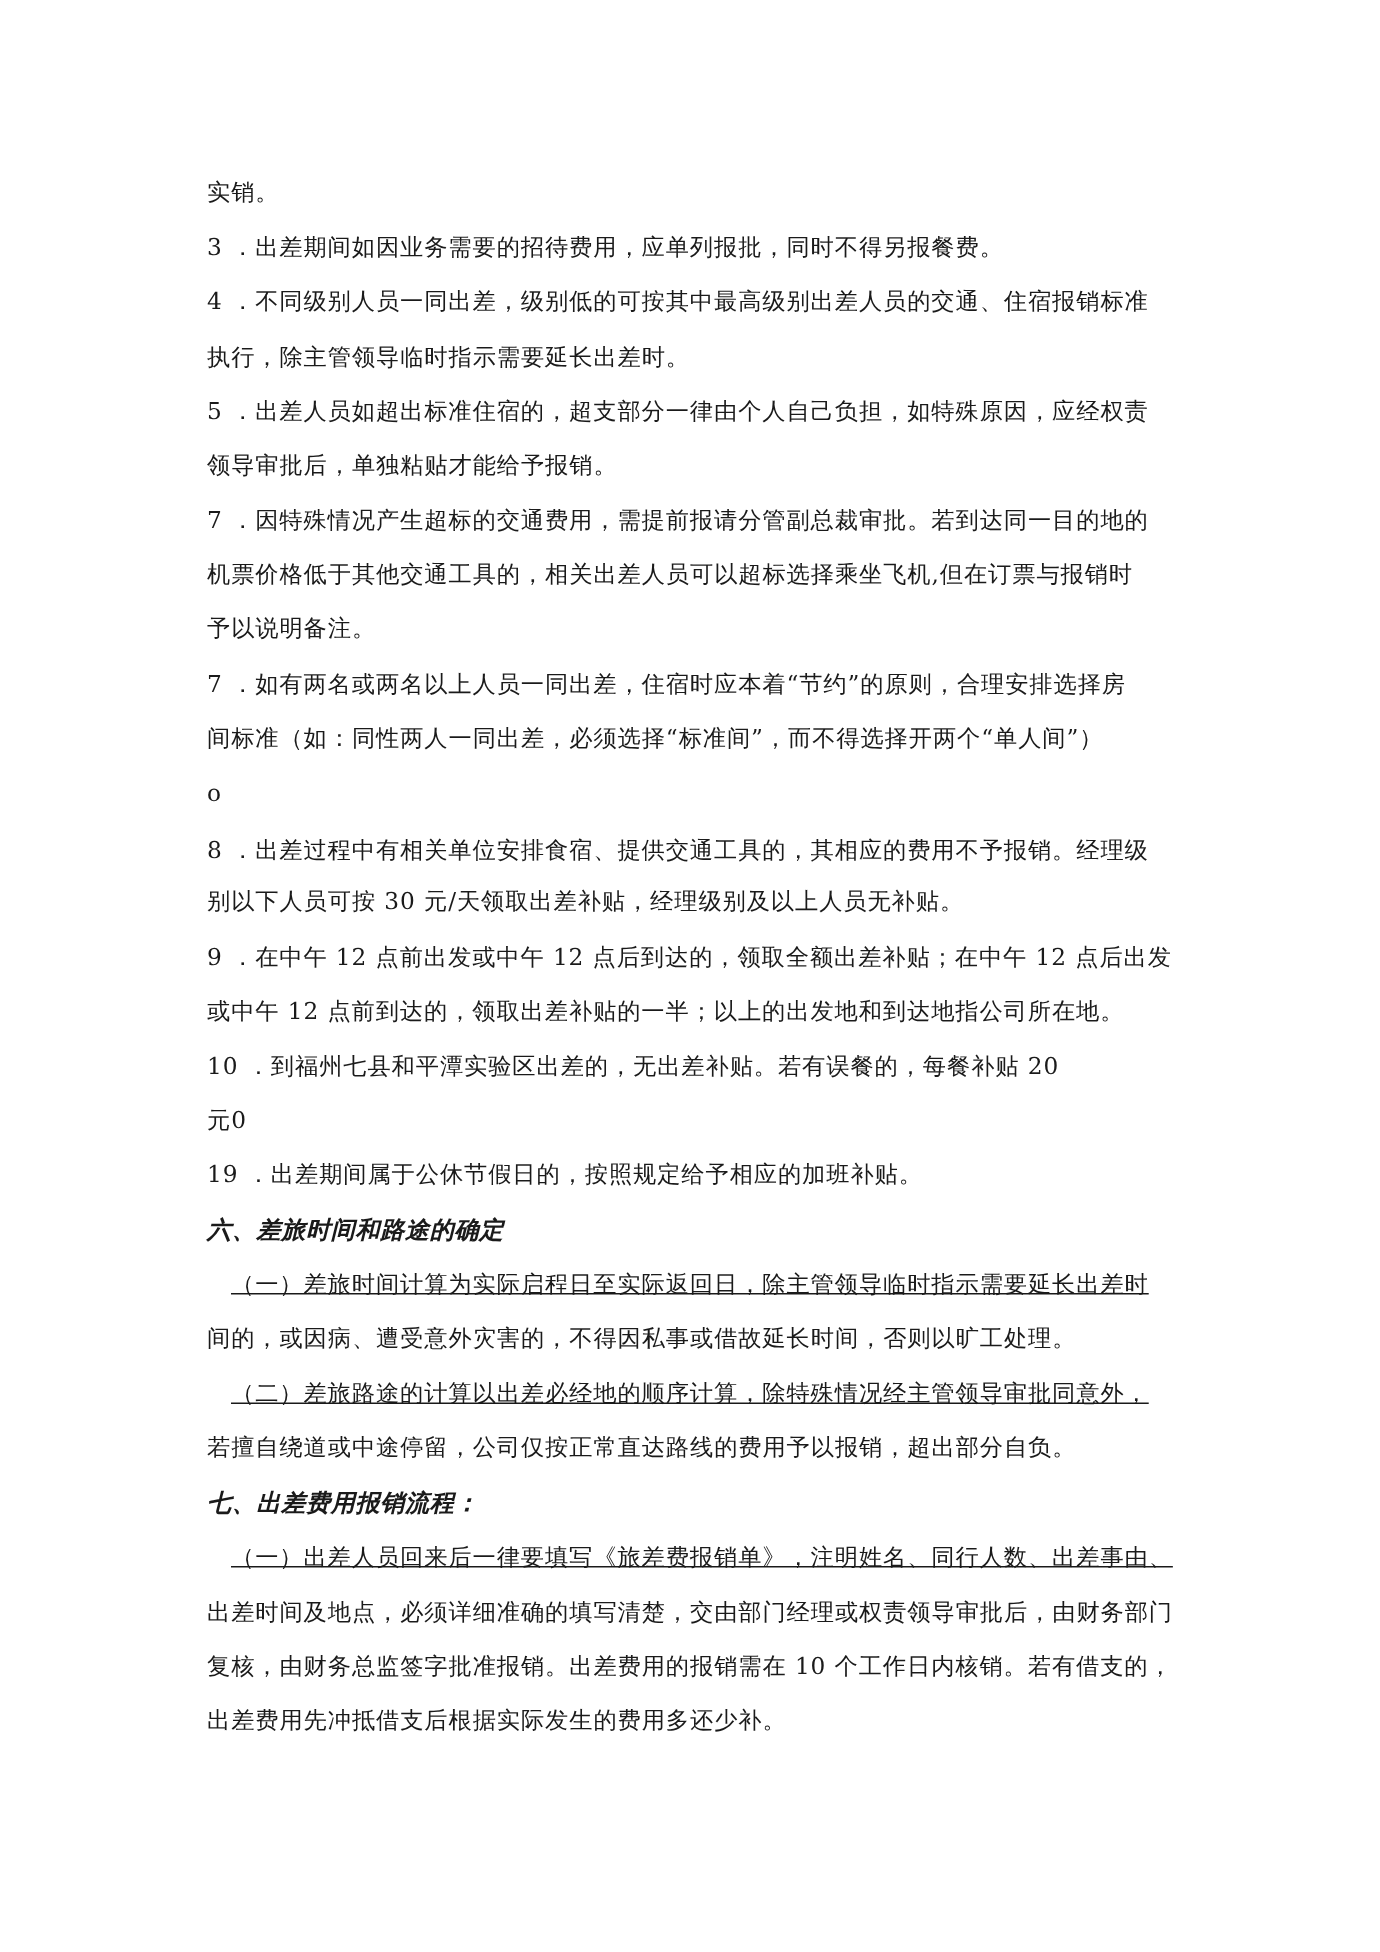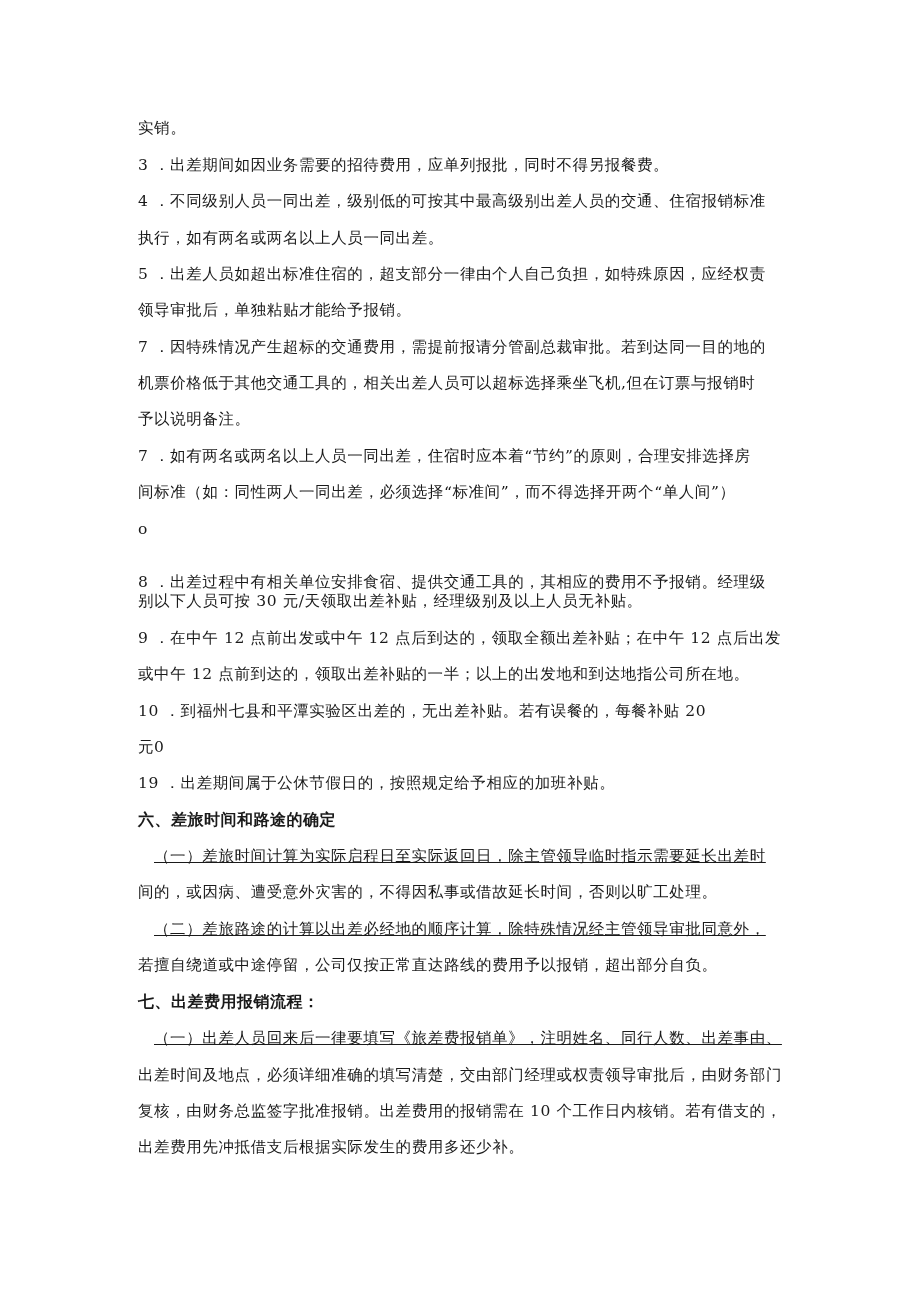--- a/index.html
+++ b/index.html
@@ -1,39 +1,39 @@
 <!DOCTYPE html>
 <html><head>
 <meta charset="utf-8">
 <style>
   html, body { margin: 0; padding: 0; background: #ffffff; }
   body { width: 920px; height: 1301px; position: relative; overflow: hidden;
          font-family: "DejaVu Serif", "Liberation Serif", serif; color: #1a1a1a; }
   .page { position: absolute; left: 0; top: 0; width: 920px; height: 922px; background: #fff; }
   .line { position: absolute; left: 138px; font-size: 15.5px; line-height: 20px; white-space: nowrap; letter-spacing: 0.6px; }
   .indent { left: 154px; text-decoration: underline; }
-  .heading { font-family: "DejaVu Sans", "Liberation Sans", sans-serif; font-weight: bold; font-size: 16px; letter-spacing: 0.5px; }
+  .heading { font-family: "DejaVu Sans", "Liberation Sans", sans-serif; font-weight: bold; font-size: 16px; letter-spacing: 0.5px; font-style: italic; }
 </style>
 </head>
 <body>
 
 <div class="page">
   <div class="line" style="top:118px">实销。</div>
   <div class="line" style="top:155px">3 ．出差期间如因业务需要的招待费用，应单列报批，同时不得另报餐费。</div>
   <div class="line" style="top:191px">4 ．不同级别人员一同出差，级别低的可按其中最高级别出差人员的交通、住宿报销标准</div>
-  <div class="line" style="top:228px">执行，如有两名或两名以上人员一同出差。</div>
+  <div class="line" style="top:228px">执行，除主管领导临时指示需要延长出差时。</div>
   <div class="line" style="top:264px">5 ．出差人员如超出标准住宿的，超支部分一律由个人自己负担，如特殊原因，应经权责</div>
   <div class="line" style="top:300px">领导审批后，单独粘贴才能给予报销。</div>
   <div class="line" style="top:337px">7 ．因特殊情况产生超标的交通费用，需提前报请分管副总裁审批。若到达同一目的地的</div>
   <div class="line" style="top:373px">机票价格低于其他交通工具的，相关出差人员可以超标选择乘坐飞机,但在订票与报销时</div>
   <div class="line" style="top:409px">予以说明备注。</div>
   <div class="line" style="top:446px">7 ．如有两名或两名以上人员一同出差，住宿时应本着“节约”的原则，合理安排选择房</div>
   <div class="line" style="top:482px">间标准（如：同性两人一同出差，必须选择“标准间”，而不得选择开两个“单人间”）</div>
   <div class="line" style="top:519px">o</div>
-  <div class="line" style="top:572px">8 ．出差过程中有相关单位安排食宿、提供交通工具的，其相应的费用不予报销。经理级</div>
+  <div class="line" style="top:557px">8 ．出差过程中有相关单位安排食宿、提供交通工具的，其相应的费用不予报销。经理级</div>
   <div class="line" style="top:591px">别以下人员可按 30 元/天领取出差补贴，经理级别及以上人员无补贴。</div>
   <div class="line" style="top:628px">9 ．在中午 12 点前出发或中午 12 点后到达的，领取全额出差补贴；在中午 12 点后出发</div>
   <div class="line" style="top:664px">或中午 12 点前到达的，领取出差补贴的一半；以上的出发地和到达地指公司所在地。</div>
   <div class="line" style="top:701px">10 ．到福州七县和平潭实验区出差的，无出差补贴。若有误餐的，每餐补贴 20</div>
   <div class="line" style="top:737px">元0</div>
   <div class="line" style="top:773px">19 ．出差期间属于公休节假日的，按照规定给予相应的加班补贴。</div>
   <div class="line heading" style="top:810px">六、差旅时间和路途的确定</div>
   <div class="line indent" style="top:846px">（一）差旅时间计算为实际启程日至实际返回日，除主管领导临时指示需要延长出差时</div>
   <div class="line indent" style="top:919px">（二）差旅路途的计算以出差必经地的顺序计算，除特殊情况经主管领导审批同意外，</div>
   <div class="line" style="top:882px">间的，或因病、遭受意外灾害的，不得因私事或借故延长时间，否则以旷工处理。</div>

